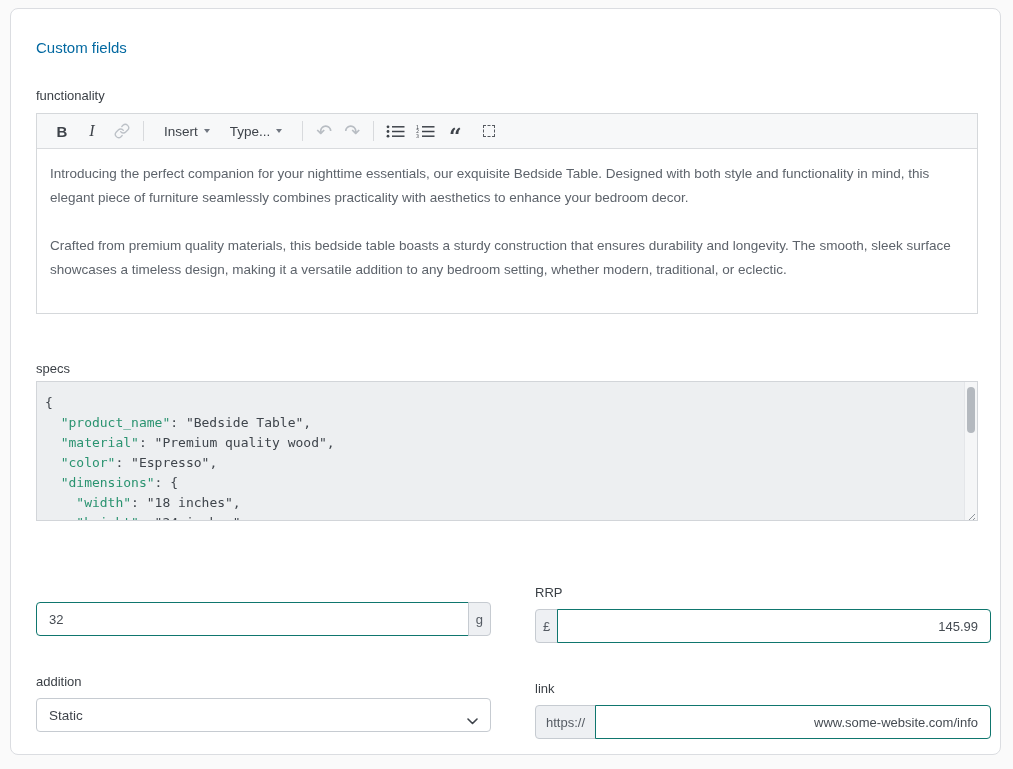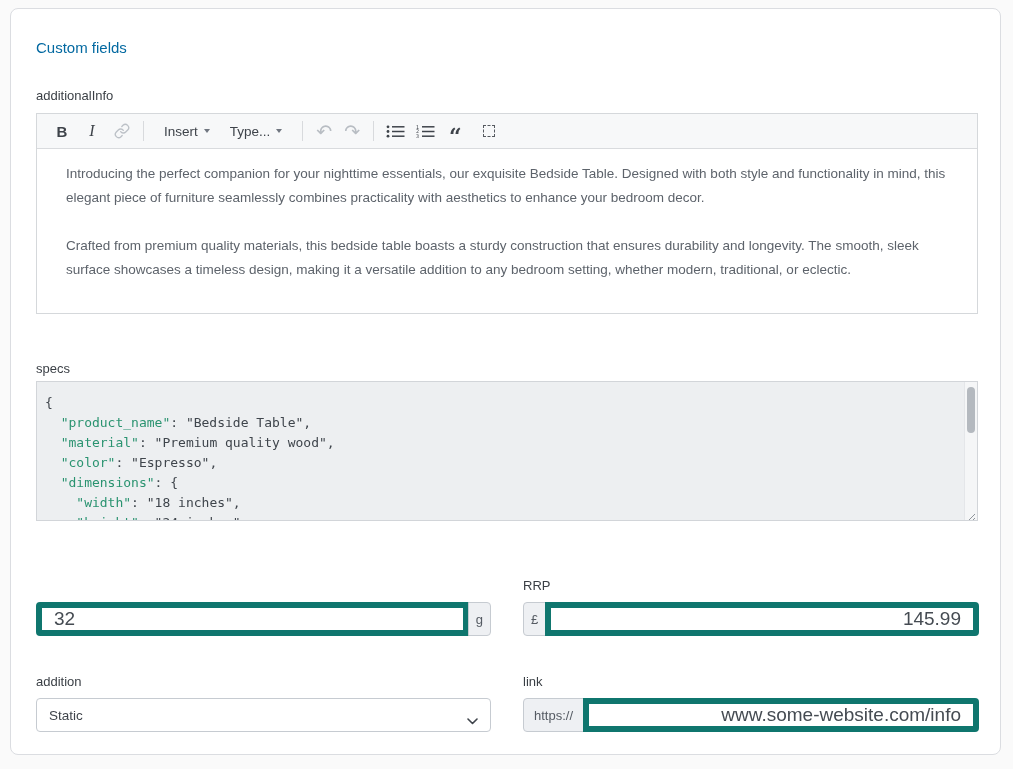--- a/index.html
+++ b/index.html
@@ -28,69 +28,69 @@
   .tb-drop { display:flex; align-items:center; gap:6px; font-size:13.5px; color:#3e434a;
     padding:0 6px; margin:16px 4px; }
   .caret { width:0; height:0; border-left:3.5px solid transparent;
     border-right:3.5px solid transparent; border-top:4.5px solid #707680; }
   .tb-undo, .tb-redo { font-size:19px; color:#b8bdc3; line-height:1; }
   .tb-quote { font-family:"DejaVu Serif", serif; font-weight:bold; font-size:22px;
     line-height:0.5; padding-top:10px; color:#3e434a; }
   .dashed-box { width:12px; height:12px; border:1px dashed #55595f; display:inline-block; }
   .editor-content { padding:13px 13px 0 13px; font-size:13.5px; line-height:24px;
     color:#5d636b; height:165px; overflow:hidden; }
-  .editor-content p { margin:0 0 24px 16px; }
+  .editor-content p { margin:0 0 24px 0; }
 
   
   .specs-box { left:25px; top:372px; width:942px; height:140px;
     background:#edeff1; border:1px solid #d2d5d9; overflow:hidden; }
   .specs-code { padding:11px 22px 0 8px; font-family:"DejaVu Sans Mono", monospace;
     font-size:13px; line-height:20px; color:#3f454c; }
   .code-line { white-space:pre; }
   .tok-key { color:#2a9370; }
   .tok-v   { color:#3f454c; }
   .tok-p   { color:#3f454c; }
   .specs-scrollbar { position:absolute; right:0; top:0; bottom:0; width:13px;
     background:#f5f6f7; border-left:1px solid #e4e6e9; }
   .specs-thumb { position:absolute; top:5px; left:2px; width:8px; height:46px;
     background:#b4b9bf; border-radius:4px; }
   .resize-grip { position:absolute; right:1px; bottom:1px; width:11px; height:11px; }
 
   
   .input-group { display:flex; height:34px; }
-  .text-input { flex:1; height:34px; border:6px solid #0f766e; border-radius:4px;
-    padding:0 12px; font-size:19px; color:#454b52; background:#fff; outline:none;
+  .text-input { flex:1; height:34px; border:1px solid #0f766e; border-radius:4px;
+    padding:0 12px; font-size:13px; color:#454b52; background:#fff; outline:none;
     font-family:"Liberation Sans", sans-serif; min-width:0; }
   .addon { display:flex; align-items:center; justify-content:center;
     background:#eef0f3; border:1px solid #c6cbd1; color:#555b63; font-size:13px;
     padding:0 7px; }
   .addon-right { border-radius:0 4px 4px 0; margin-left:-1px; }
   .addon-left  { border-radius:4px 0 0 4px; margin-right:-1px; }
   .input-flat-right { border-radius:4px 0 0 4px; }
   .input-flat-left  { border-radius:0 4px 4px 0;text-align:right; }
 
   .select-wrap { position:relative; }
   select.page-select { width:100%; height:34px; border:1px solid #c6cbd1; border-radius:4px;
     background:#fff; padding:0 12px; font-size:13.5px; color:#3f444b;
     appearance:none; -webkit-appearance:none; -moz-appearance:none; outline:none;
     font-family:"Liberation Sans", sans-serif; }
   .select-chevron { position:absolute; right:13px; top:13px; pointer-events:none; }
 
   
   .col-left  { left:25px;  width:455px; }
-  .col-right { left:512px; width:456px; }
+  .col-right { left:524px; width:456px;margin-top:7px; }
 </style>
 </head>
 <body>
 
 <div class="panel">
 
   <div class="abs panel-title">Custom fields</div>
 
-  <div class="abs field-label" style="left:25px; top:79px;">additionalInfo</div>
+  <div class="abs field-label" style="left:25px; top:79px;">functionality</div>
 
   <div class="abs editor">
     <div class="toolbar">
       <button class="tb-btn tb-bold">B</button>
       <button class="tb-btn tb-italic" style="margin-left:8px;">I</button>
       <button class="tb-btn" style="margin-left:8px;">
         <span style="display:flex;">
           <svg width="16" height="16" viewBox="0 0 24 24" fill="none" stroke="#bcc1c7" stroke-width="2" stroke-linecap="round" stroke-linejoin="round">
             <path d="M10 13a5 5 0 0 0 7.54.54l3-3a5 5 0 0 0-7.07-7.07l-1.72 1.71"></path>
             <path d="M14 11a5 5 0 0 0-7.54-.54l-3 3a5 5 0 0 0 7.07 7.07l1.71-1.71"></path>

